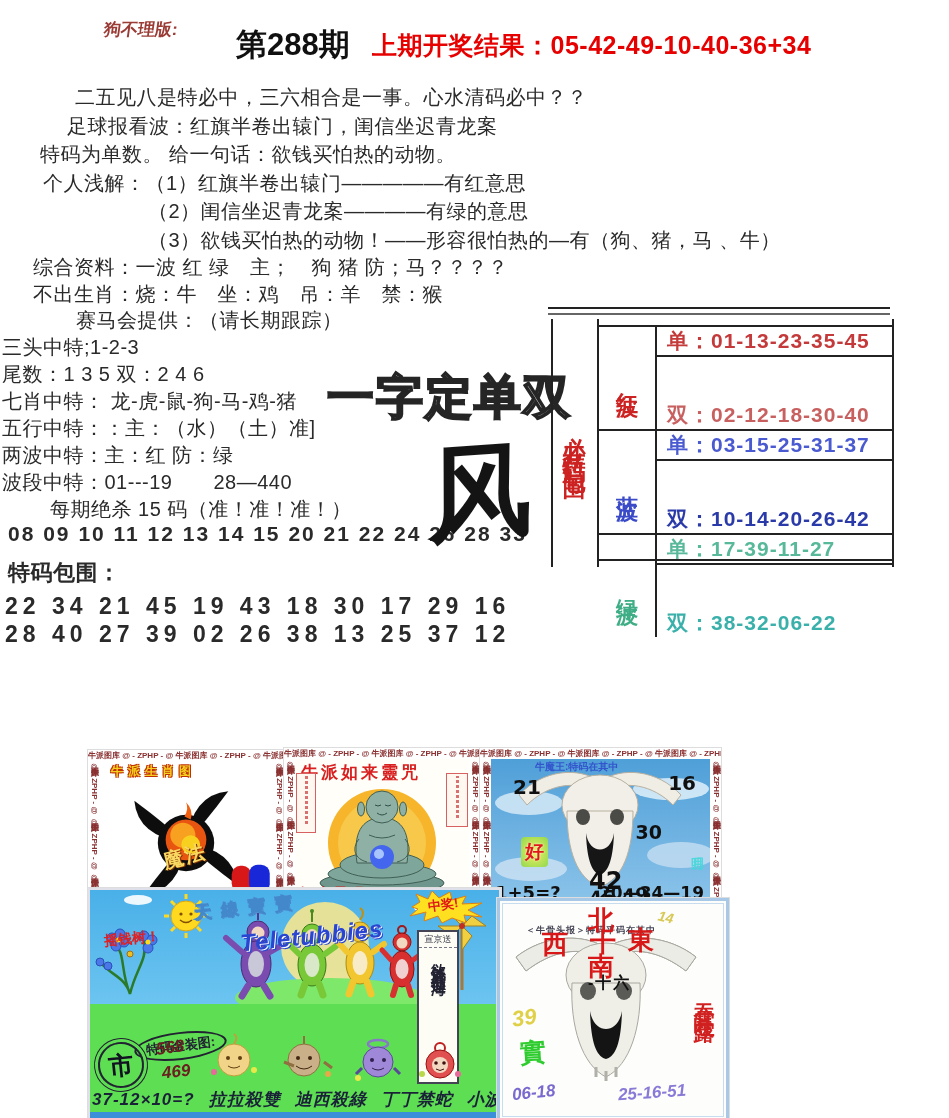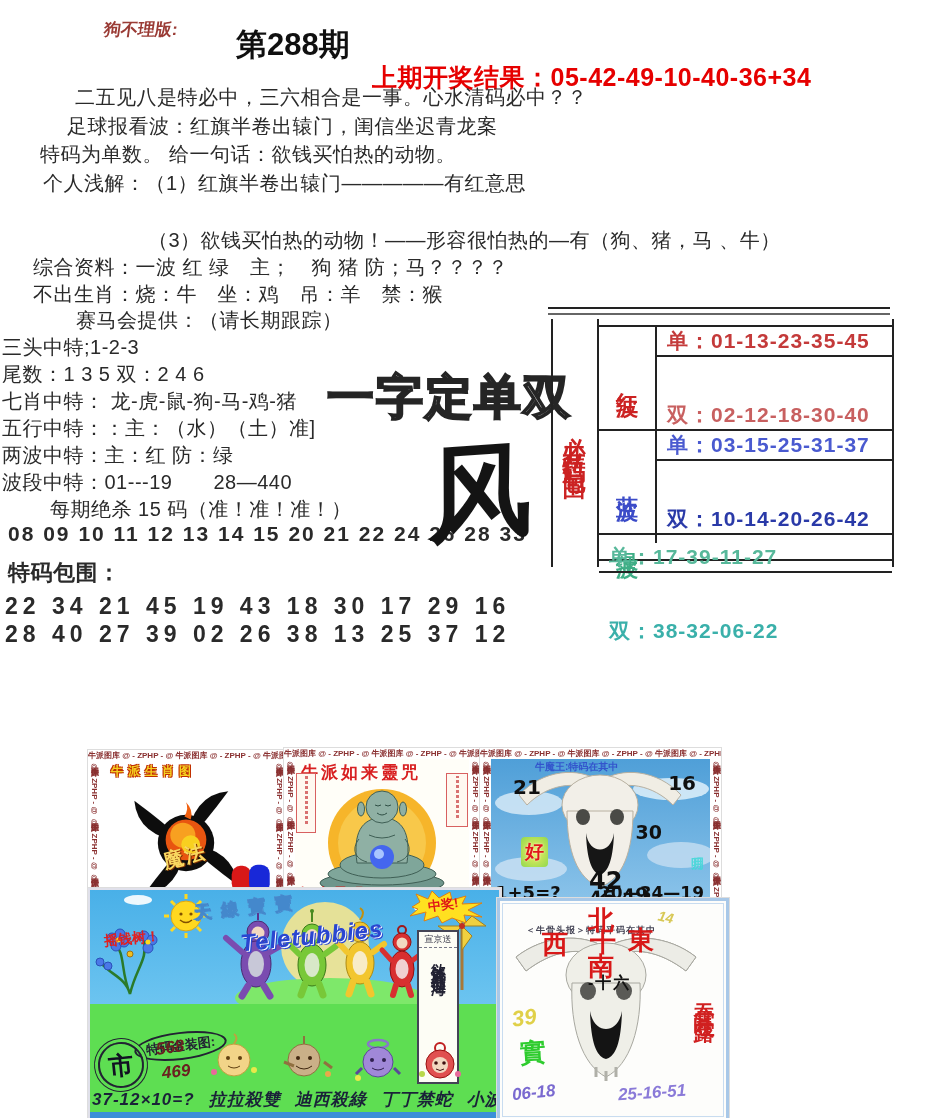--- a/index.html
+++ b/index.html
@@ -2,40 +2,40 @@
 <html><head>
 <meta charset="utf-8">
 <style>
   html,body{margin:0;padding:0;background:#e8e8e8;}
   #page{position:relative;width:949px;height:1118px;background:#ffffff;overflow:hidden;
         font-family:"Liberation Sans","DejaVu Sans",sans-serif;color:#222;}
   .abs{position:absolute;white-space:nowrap;}
   
   .brand{left:104px;top:18px;font-size:17px;font-weight:bold;color:#9a3b35;transform:skewX(-8deg);}
   .issue{left:236px;top:24px;font-size:31px;font-weight:bold;color:#101010;}
-  .result{left:372px;top:29px;font-size:25px;font-weight:bold;color:#e60000;letter-spacing:0.5px;margin-top:32px;}
+  .result{left:372px;top:29px;font-size:25px;font-weight:bold;color:#e60000;letter-spacing:0.5px;}
   
   .ln{position:absolute;font-size:20px;color:#2a2a2a;white-space:nowrap;letter-spacing:0.5px;font-weight:500;}
   .ln.b1{font-size:21px;font-weight:bold;letter-spacing:2px;}
   .ln.b2{font-size:22px;font-weight:bold;}
   .ln.b3{font-size:23px;font-weight:bold;letter-spacing:5px;}
   
   .headline{left:327px;top:366px;font-size:47px;font-weight:bold;color:#fff;
             -webkit-text-stroke:2px #252525;text-shadow:0 0 1px #444;letter-spacing:2px;}
   .bigchar{left:428px;top:424px;font-size:104px;font-weight:bold;color:#141414;
            font-family:"DejaVu Serif","Liberation Serif",serif;transform:rotate(-4deg) skewX(-4deg);}
   
   .dblline{left:548px;top:307px;width:342px;height:4px;border-top:2px solid #222;border-bottom:2px solid #666;position:absolute;}
   .spec{left:551px;top:319px;width:339px;height:248px;position:absolute;display:flex;
         border-left:2px solid #222;border-right:2px solid #222;}
   .spec-side{width:44px;border-right:2px solid #222;display:flex;align-items:center;justify-content:center;}
   .spec-side span{writing-mode:vertical-rl;text-orientation:upright;font-size:23px;font-weight:bold;color:#cc2222;letter-spacing:8px;}
   .spec-body{flex:1;display:flex;flex-direction:column;border-top:2px solid #222;border-bottom:2px solid #222;margin:6px 0;}
   .wave{flex:1;display:flex;border-bottom:2px solid #222;}
-  .wave:last-child{border-bottom:none;flex-direction:column;}
+  .wave:last-child{border-bottom:none;}
   .wave-name{width:56px;border-right:2px solid #222;display:flex;align-items:center;justify-content:center;}
   .wave-name span{writing-mode:vertical-rl;text-orientation:upright;font-size:22px;font-weight:bold;letter-spacing:4px;}
   .wave-vals{flex:1;display:flex;flex-direction:column;gap:44px;}
   .val{flex:1;display:flex;align-items:center;padding-left:10px;font-size:21px;font-weight:bold;border-bottom:2px solid #222;letter-spacing:1px;}
   .val:last-child{border-bottom:none;}
   .w0 .wave-name span{color:#cc2222;} .w0 .v0{color:#c43a3a;} .w0 .v1{color:#c86060;}
   .w1 .wave-name span{color:#3b4bc8;} .w1 .v0{color:#4a5ad0;} .w1 .v1{color:#2a3aa8;}
   .w2 .wave-name span{color:#3fae86;} .w2 .v0{color:#57b89a;} .w2 .v1{color:#3ab0aa;}
   
   .panel{position:absolute;background:#fff;box-shadow:0 0 0 1px #ddd;}
@@ -105,20 +105,21 @@
 <div id="page">
 
   <div class="abs brand">狗不理版:</div>
   <div class="abs issue">第288期</div>
   <div class="abs result">上期开奖结果：05-42-49-10-40-36+34</div>
 
   <div class="ln" style="left:75px;top:84px">二五见八是特必中，三六相合是一事。心水清码必中？？</div>
   <div class="ln" style="left:67px;top:113px">足球报看波：红旗半卷出辕门，闺信坐迟青龙案</div>
   <div class="ln" style="left:40px;top:141px">特码为单数。 给一句话：欲钱买怕热的动物。</div>
   <div class="ln" style="left:43px;top:170px">个人浅解：（1）红旗半卷出辕门—————有红意思</div>
+  <div class="ln" style="left:148px;top:198px">（2）闺信坐迟青龙案————有绿的意思</div>
   <div class="ln" style="left:148px;top:227px">（3）欲钱买怕热的动物！——形容很怕热的—有（狗、猪，马 、牛）</div>
   <div class="ln" style="left:33px;top:254px">综合资料：一波 红 绿　主；　狗 猪 防；马？？？？</div>
   <div class="ln" style="left:33px;top:281px">不出生肖：烧：牛　坐：鸡　吊：羊　禁：猴</div>
   <div class="ln" style="left:76px;top:307px">赛马会提供：（请长期跟踪）</div>
   <div class="ln" style="left:2px;top:334px">三头中特;1-2-3</div>
   <div class="ln" style="left:2px;top:361px">尾数：1 3 5 双：2 4 6</div>
   <div class="ln" style="left:2px;top:388px">七肖中特： 龙-虎-鼠-狗-马-鸡-猪</div>
   <div class="ln" style="left:2px;top:415px">五行中特：：主：（水）（土）准]</div>
   <div class="ln" style="left:2px;top:442px">两波中特：主：红 防：绿</div>
   <div class="ln" style="left:2px;top:469px">波段中特：01---19　　28—440</div>

